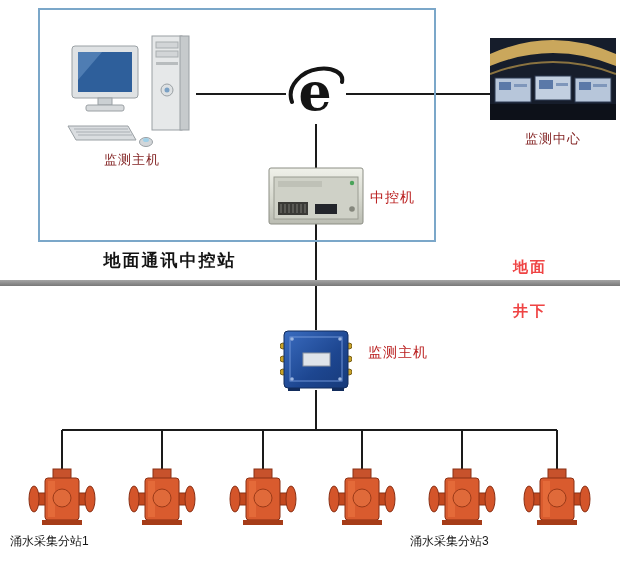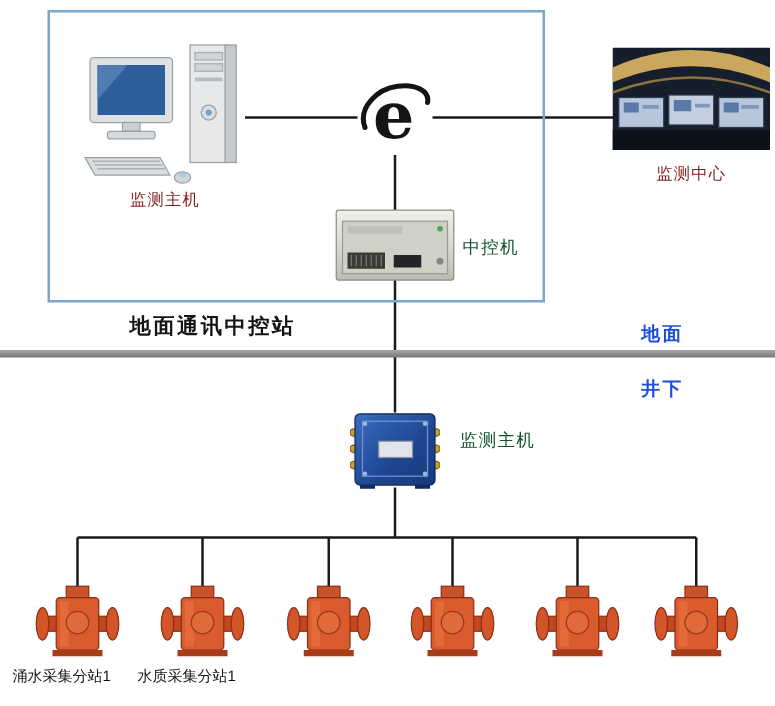--- a/index.html
+++ b/index.html
@@ -5,24 +5,24 @@
   * { box-sizing: border-box; margin: 0; padding: 0; }
   html,body { background:#fff; font-family:"Liberation Sans","DejaVu Sans",sans-serif; }
   .canvas { position:relative; width:620px; height:565px; background:#ffffff; overflow:hidden; }
 
   .wires { position:absolute; left:0; top:0; width:620px; height:565px; }
 
   .boundary-box { position:absolute; left:38px; top:8px; width:398px; height:234px;
                   border:2px solid #7ba7c9; background:transparent; }
 
   .node-label { position:absolute; font-size:13px; color:#7f1d1d; text-align:center; letter-spacing:1px; }
-  .side-label { position:absolute; font-size:14px; color:#14532d; letter-spacing:1px; }
+  .side-label { position:absolute; font-size:14px; color:#b91c1c; letter-spacing:1px; }
   .section-label { position:absolute; font-size:17px; font-weight:bold; color:#141414;
                    text-align:center; letter-spacing:2px; }
-  .zone-label { position:absolute; font-size:15px; font-weight:bold; color:#1d4ed8; letter-spacing:2px; }
+  .zone-label { position:absolute; font-size:15px; font-weight:bold; color:#ef4444; letter-spacing:2px; }
 
   .divider { position:absolute; left:0; top:280px; width:620px; height:6px;
              background:linear-gradient(180deg,#a5a5a5,#787878); }
 
   .computer { position:absolute; left:66px; top:30px; width:132px; height:120px; }
   .elogo { position:absolute; left:286px; top:62px; width:60px; height:62px; background:#ffffff; }
   .center-photo { position:absolute; left:490px; top:38px; width:126px; height:82px; }
   .rack { position:absolute; left:268px; top:167px; width:96px; height:58px; }
   .bluebox { position:absolute; left:280px; top:328px; width:72px; height:64px; }
 
@@ -223,15 +223,15 @@
       <ellipse cx="6" cy="31" rx="5" ry="13" fill="#d4552a" stroke="#8a3015"></ellipse>
       <ellipse cx="62" cy="31" rx="5" ry="13" fill="#d4552a" stroke="#8a3015"></ellipse>
       <rect x="17" y="10" width="34" height="42" rx="3" fill="#d95b2e" stroke="#8a3015"></rect>
       <rect x="20" y="13" width="7" height="36" fill="#e8703f" opacity="0.7"></rect>
       <circle cx="34" cy="30" r="9" fill="#e06a3a" stroke="#9a3a18"></circle>
       <rect x="14" y="52" width="40" height="5" fill="#a63c18"></rect>
     </svg>
   </div>
 
   <div class="collector-label" style="left:10px;">涌水采集分站1</div>
-  <div class="collector-label" style="left:110px;">水质采集分站1</div>
+  <div class="collector-label" style="left:410px;">涌水采集分站3</div>
 
 </div>
 
 </body></html>

